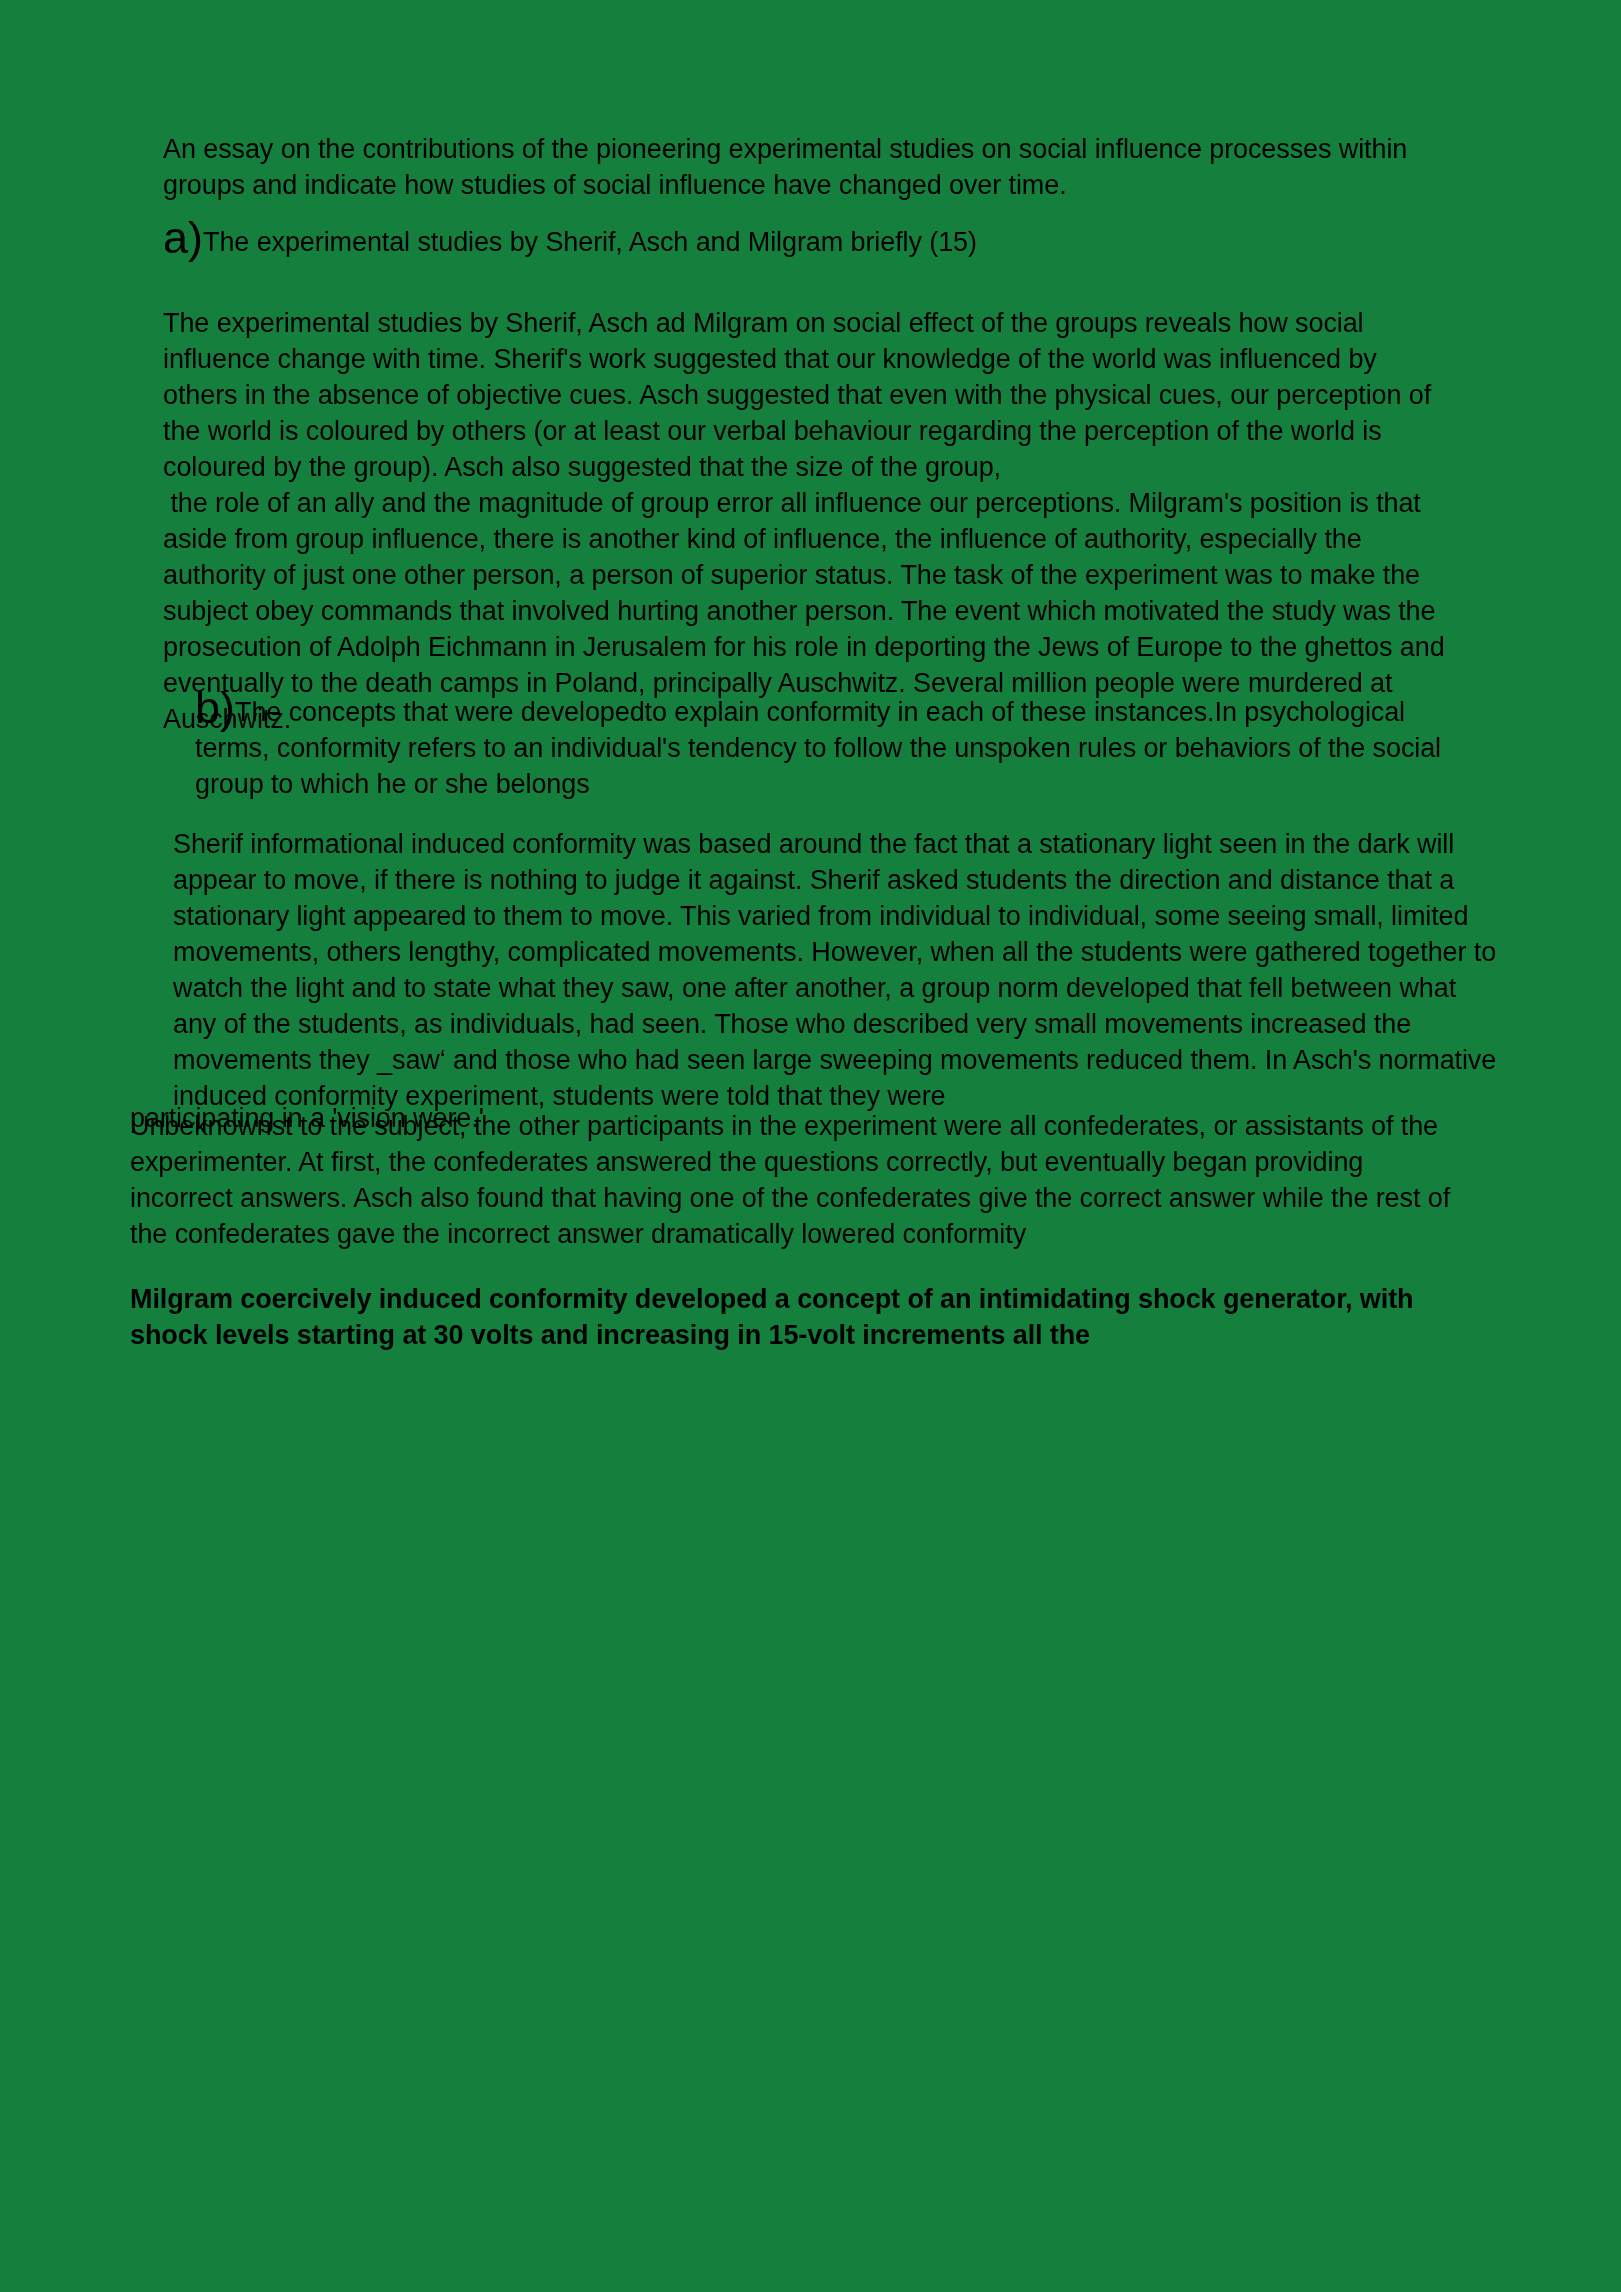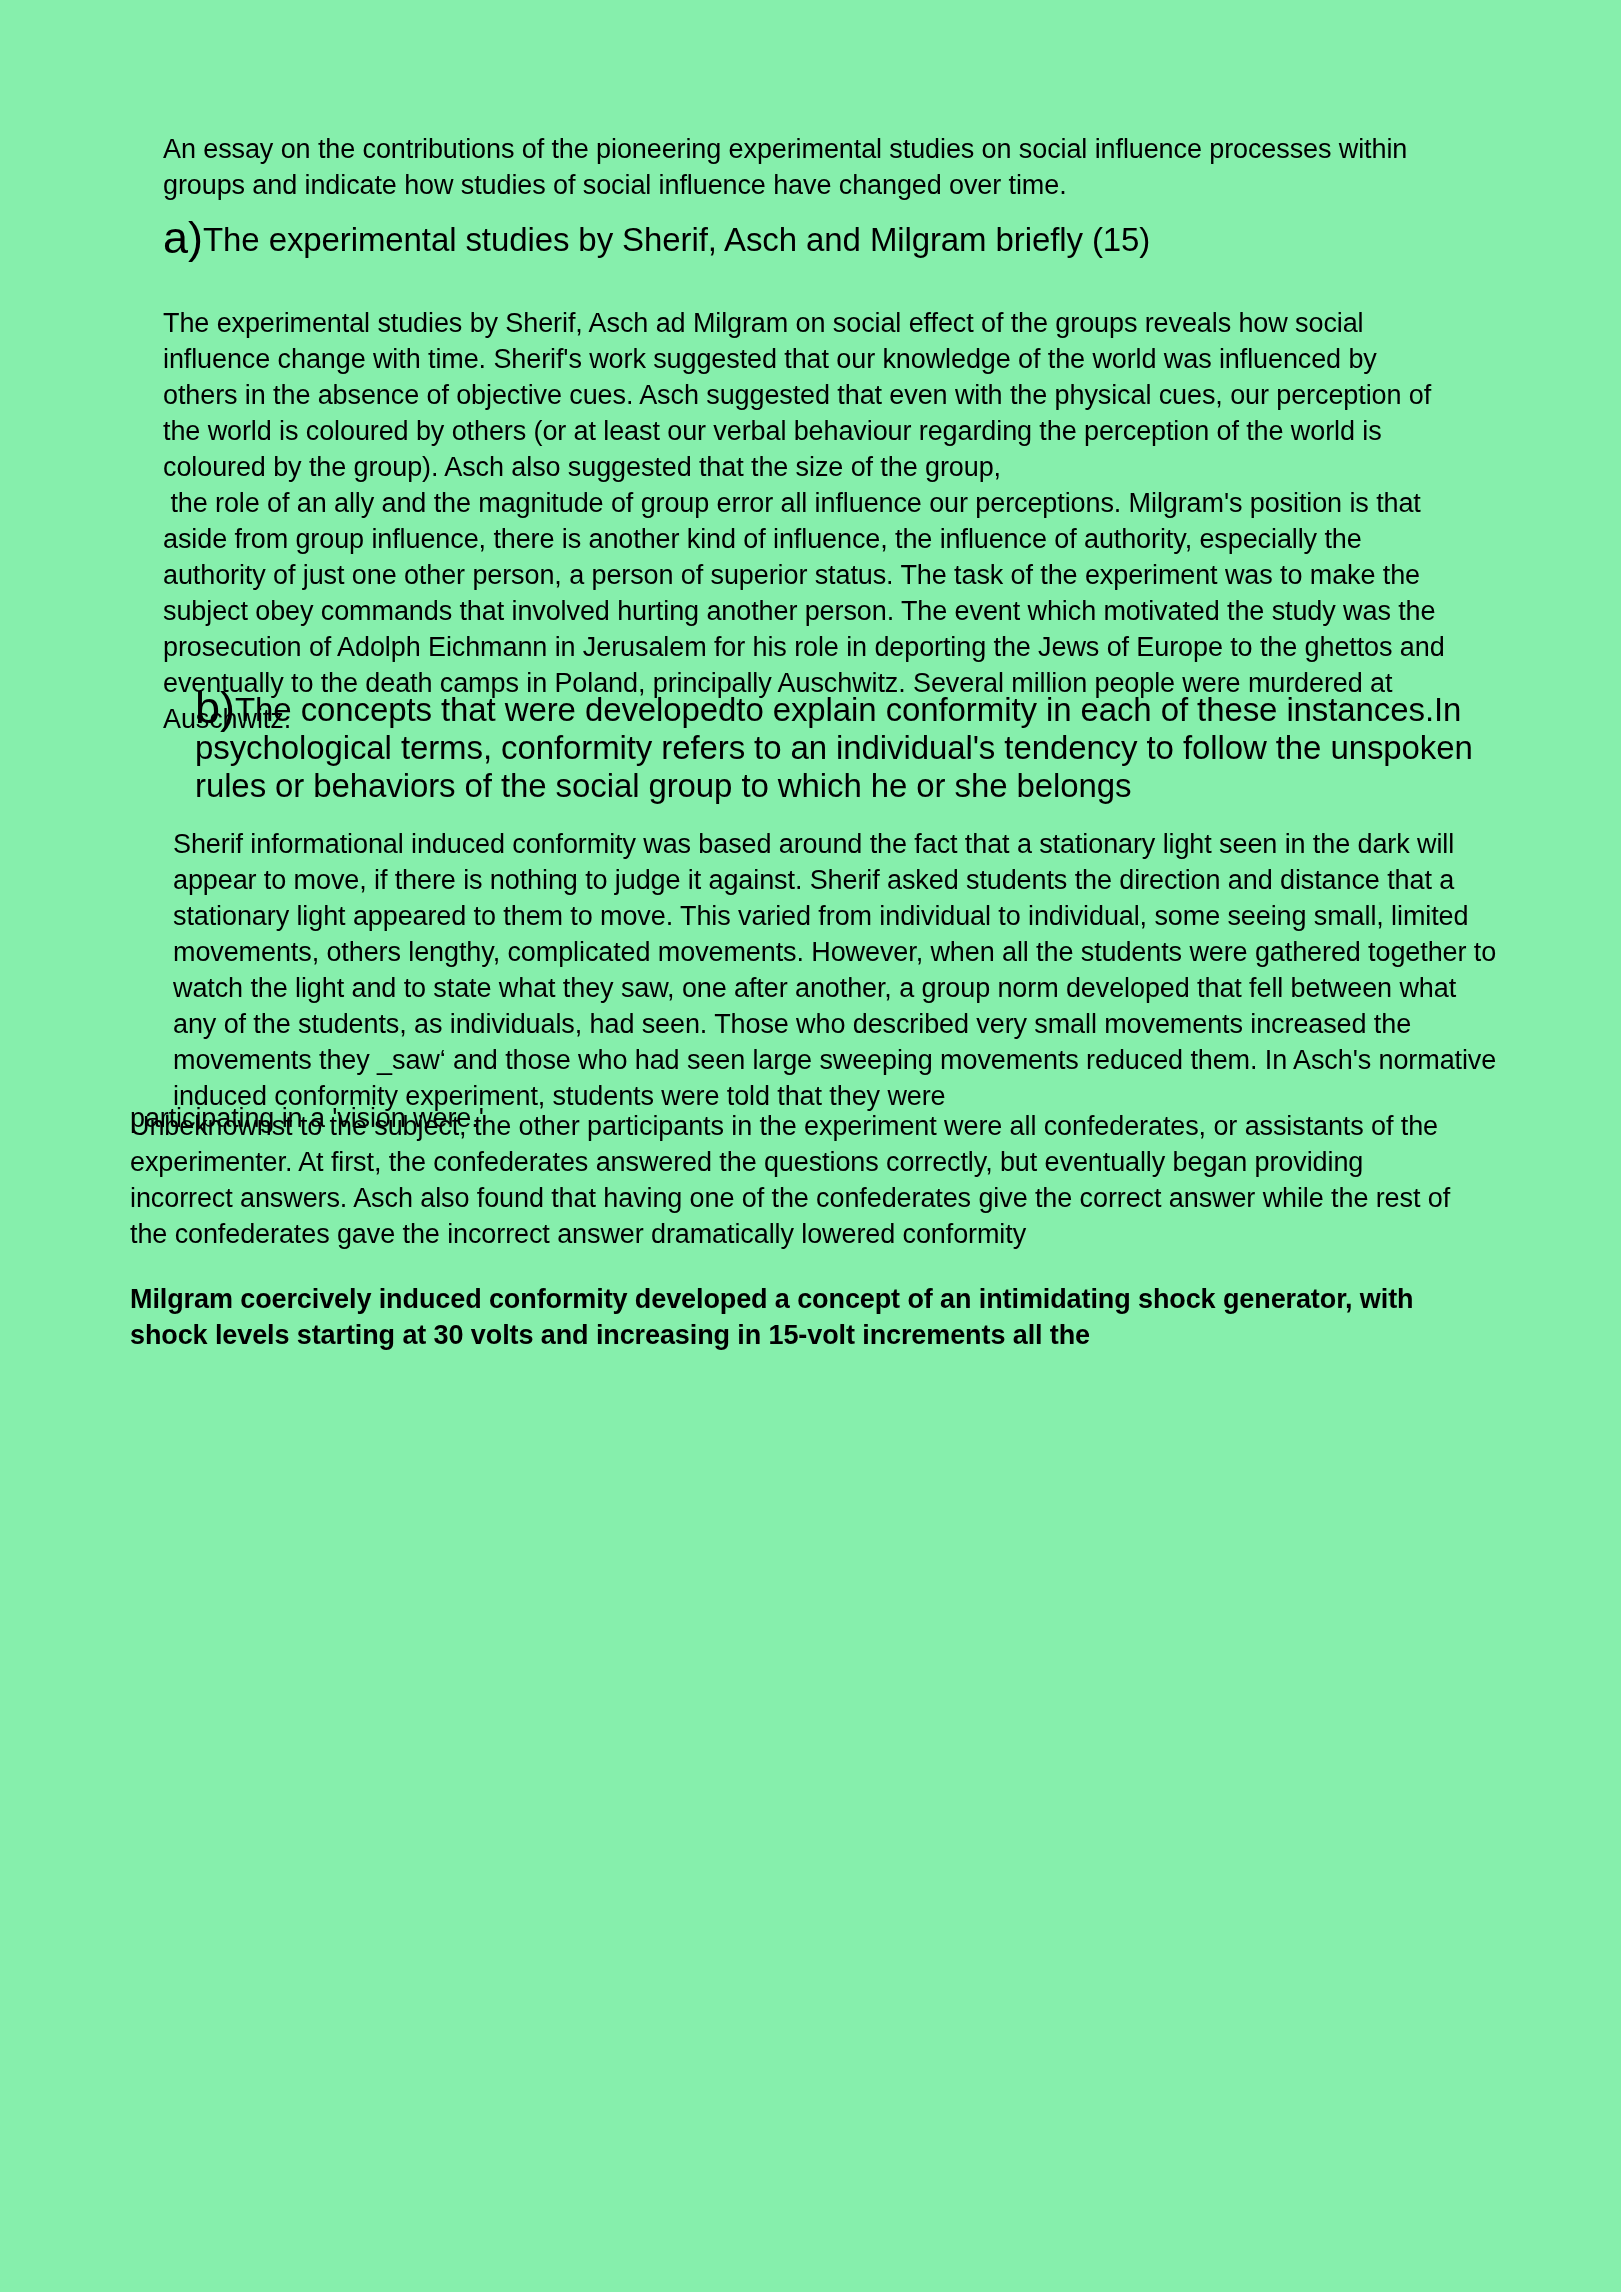--- a/index.html
+++ b/index.html
@@ -10,21 +10,21 @@
   }
   body {
     font-family: "Liberation Sans Narrow", "Liberation Sans", "DejaVu Sans", sans-serif;
     color: #000000;
     -webkit-font-smoothing: antialiased;
   }
   #page {
     position: relative;
     width: 1621px;
     height: 2293px;
-    background: #86efac;
+    background: #15803d;
     overflow: hidden;
     box-sizing: border-box;
   }
 
   
   .doc-text {
     font-size: 27px;
     line-height: 36px;
     font-weight: 400;
     letter-spacing: -0.1px;
@@ -55,21 +55,21 @@
   #milgram-para    { top: 1281px; font-weight: bold; }
 
   
   .section-marker {
     font-size: 45px;
     line-height: 36px;
     vertical-align: -2px;
     letter-spacing: 0px;
   }
   .section-label {
-    font-size: 33px;
+    font-size: 27px;
   }
 
   .para { margin: 0; padding: 0; }
 </style>
 </head>
 <body>
 
 <div id="page">
 
   <p class="doc-text block-upper para" id="intro-para">An essay on the contributions of the pioneering experimental studies on social influence processes within groups and indicate how studies of social influence have changed over time.</p>

